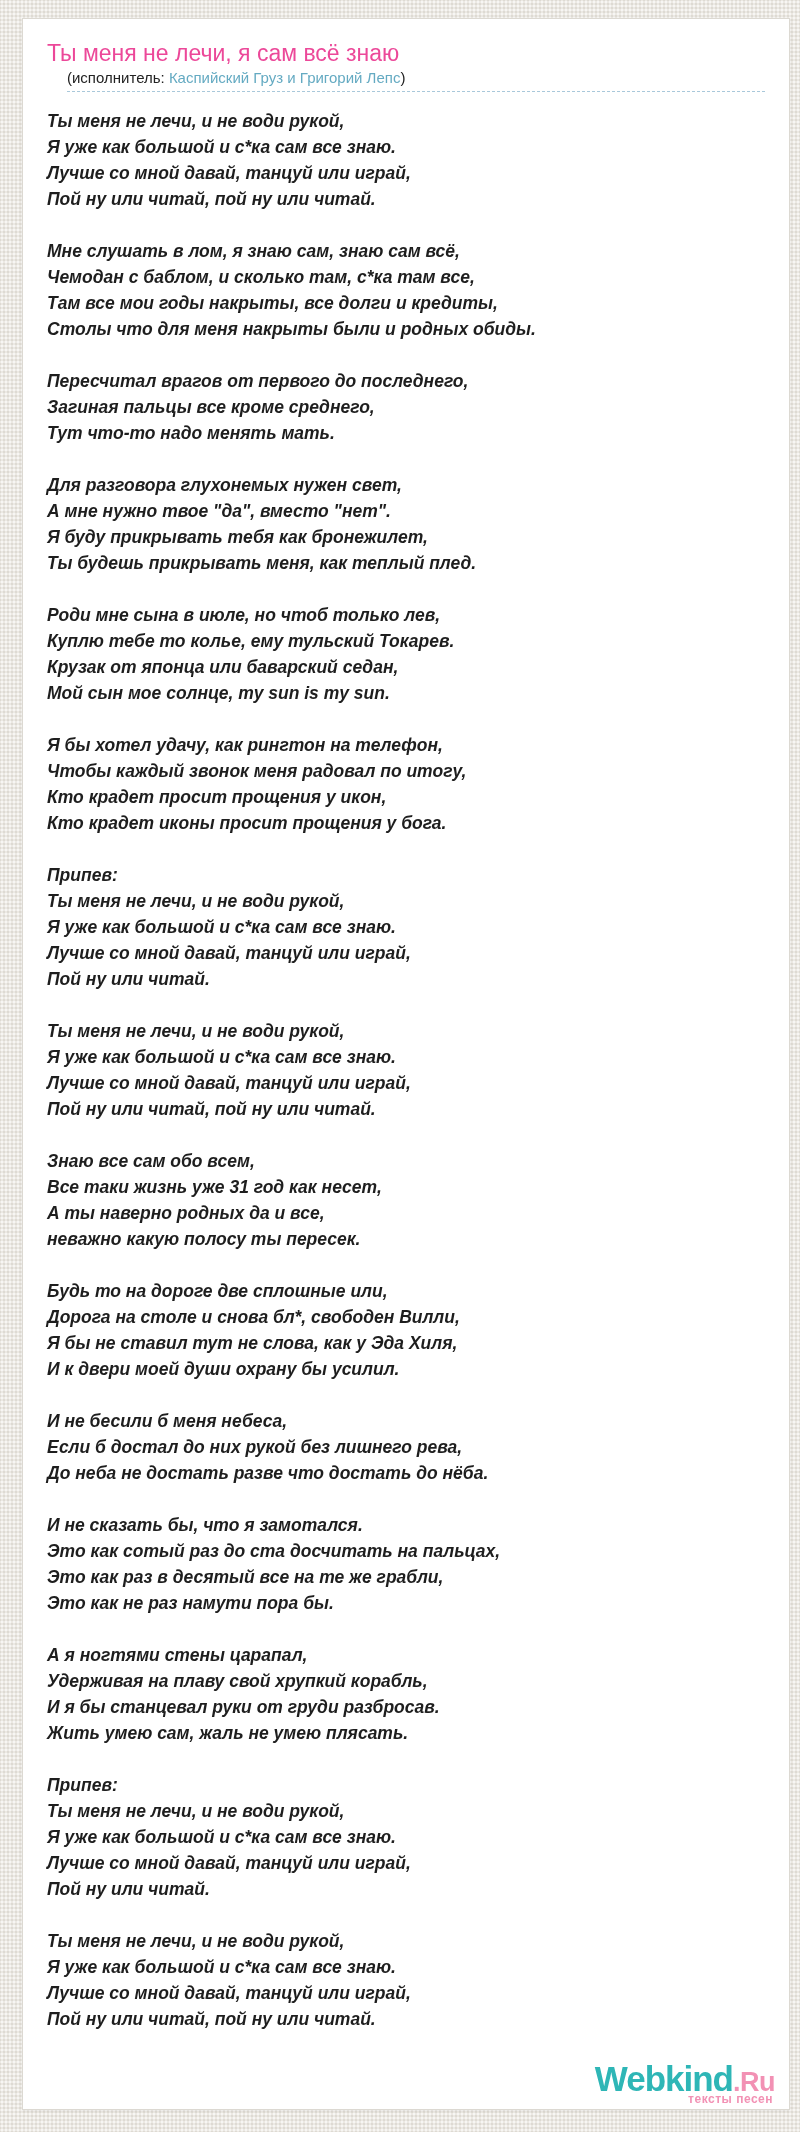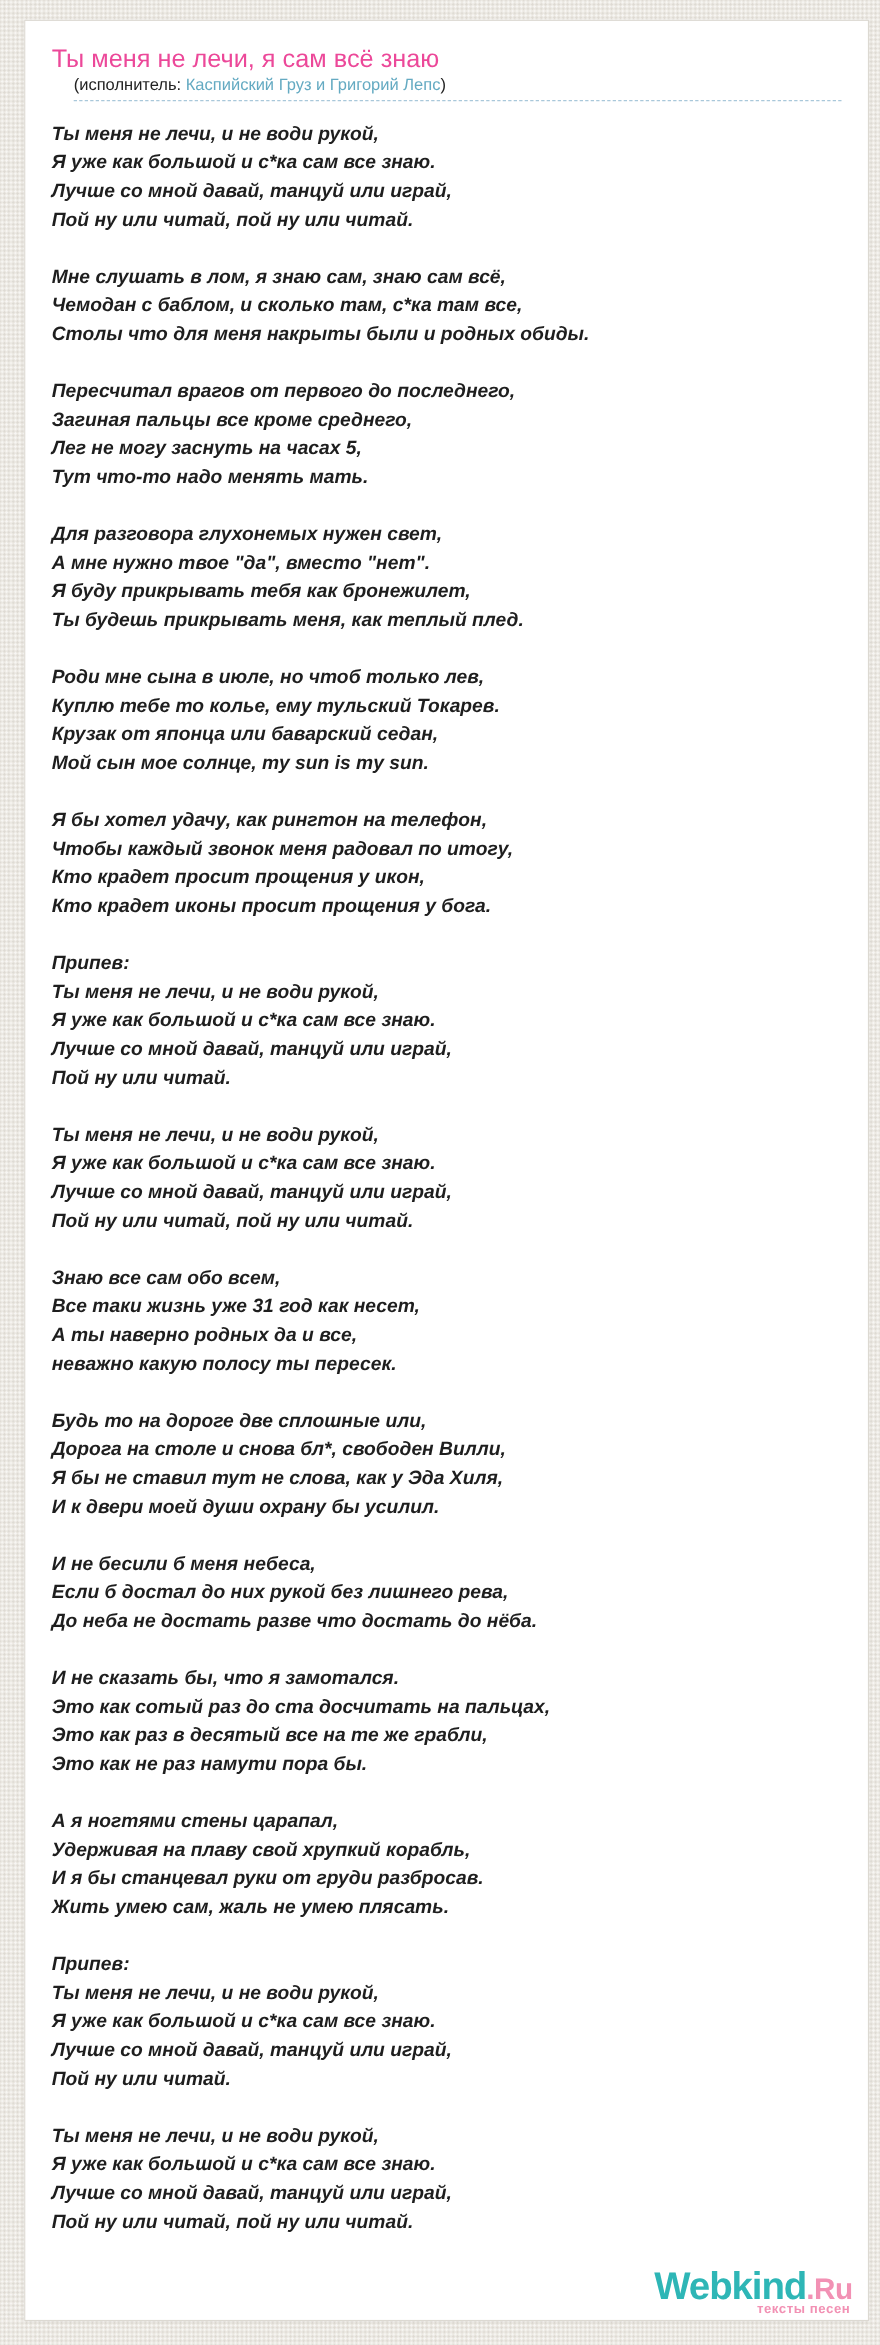--- a/index.html
+++ b/index.html
@@ -92,26 +92,26 @@
   <div class="lyrics">
       <div class="stanza">
         <p class="line">Ты меня не лечи, и не води рукой,</p>
         <p class="line">Я уже как большой и с*ка сам все знаю.</p>
         <p class="line">Лучше со мной давай, танцуй или играй,</p>
         <p class="line">Пой ну или читай, пой ну или читай.</p>
       </div>
       <div class="stanza">
         <p class="line">Мне слушать в лом, я знаю сам, знаю сам всё,</p>
         <p class="line">Чемодан с баблом, и сколько там, с*ка там все,</p>
+        <p class="line">Там все мои годы накрыты, все долги и кредиты,</p>
         <p class="line">Столы что для меня накрыты были и родных обиды.</p>
       </div>
       <div class="stanza">
         <p class="line">Пересчитал врагов от первого до последнего,</p>
         <p class="line">Загиная пальцы все кроме среднего,</p>
-        <p class="line">Лег не могу заснуть на часах 5,</p>
         <p class="line">Тут что-то надо менять мать.</p>
       </div>
       <div class="stanza">
         <p class="line">Для разговора глухонемых нужен свет,</p>
         <p class="line">А мне нужно твое "да", вместо "нет".</p>
         <p class="line">Я буду прикрывать тебя как бронежилет,</p>
         <p class="line">Ты будешь прикрывать меня, как теплый плед.</p>
       </div>
       <div class="stanza">
         <p class="line">Роди мне сына в июле, но чтоб только лев,</p>

